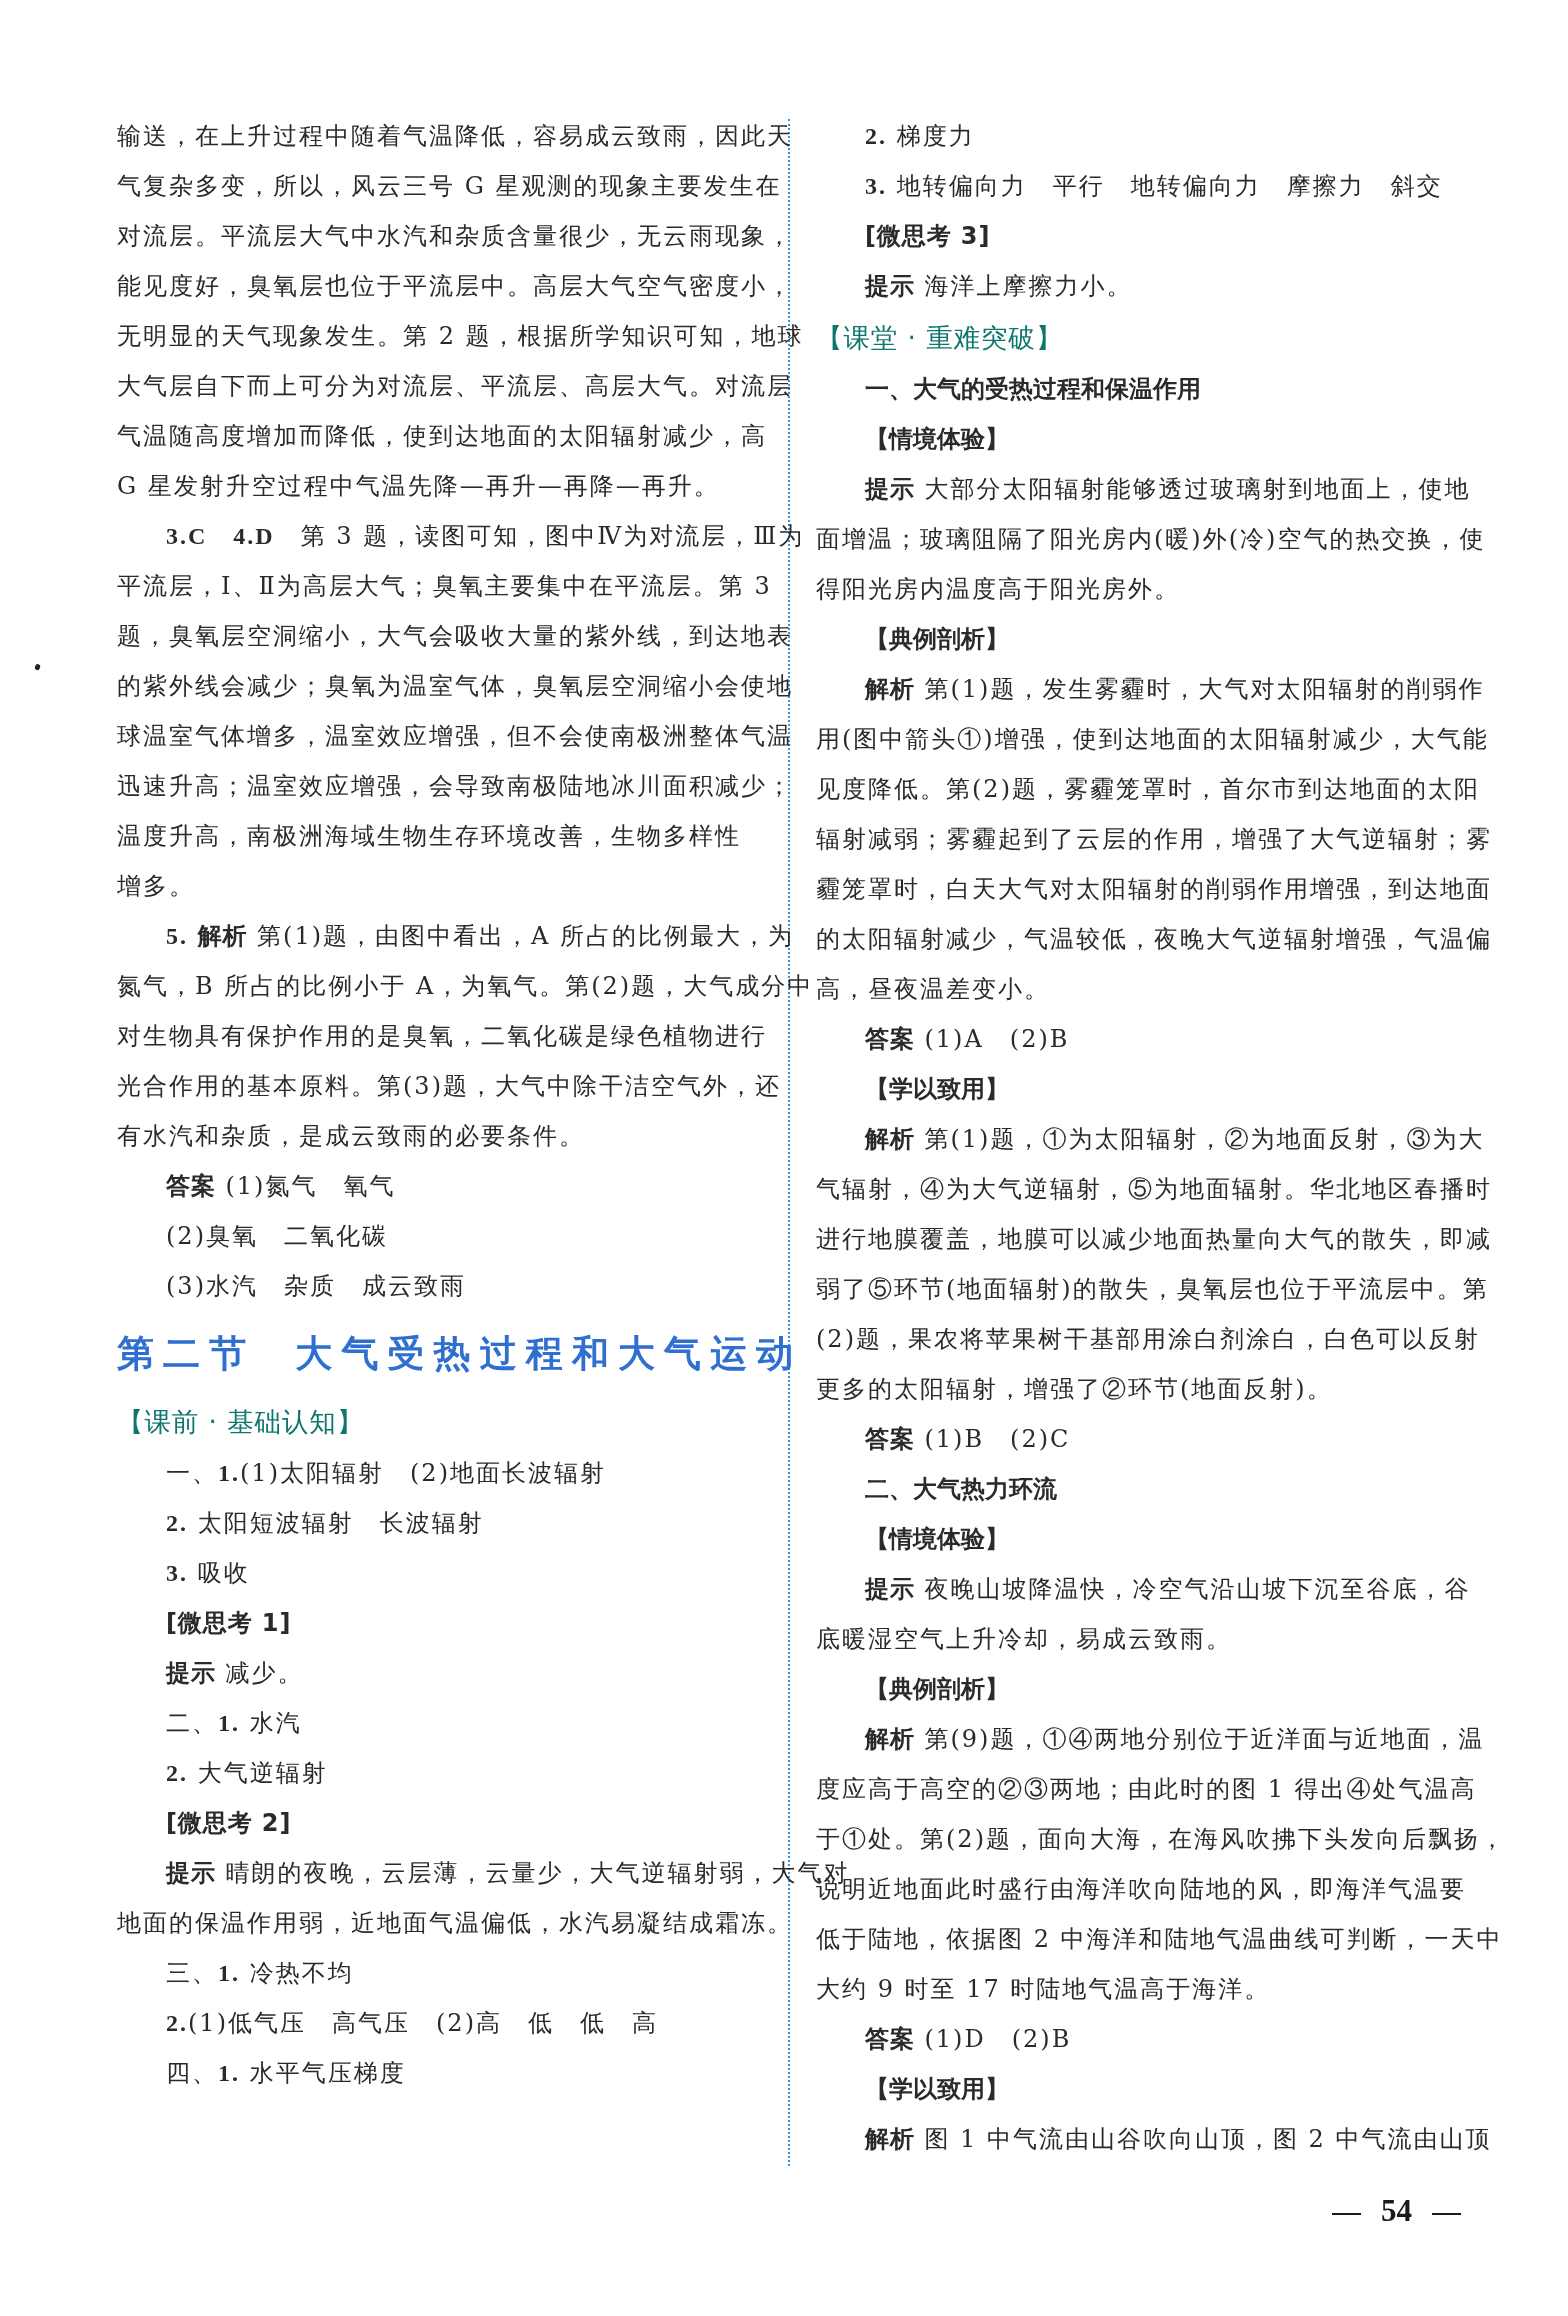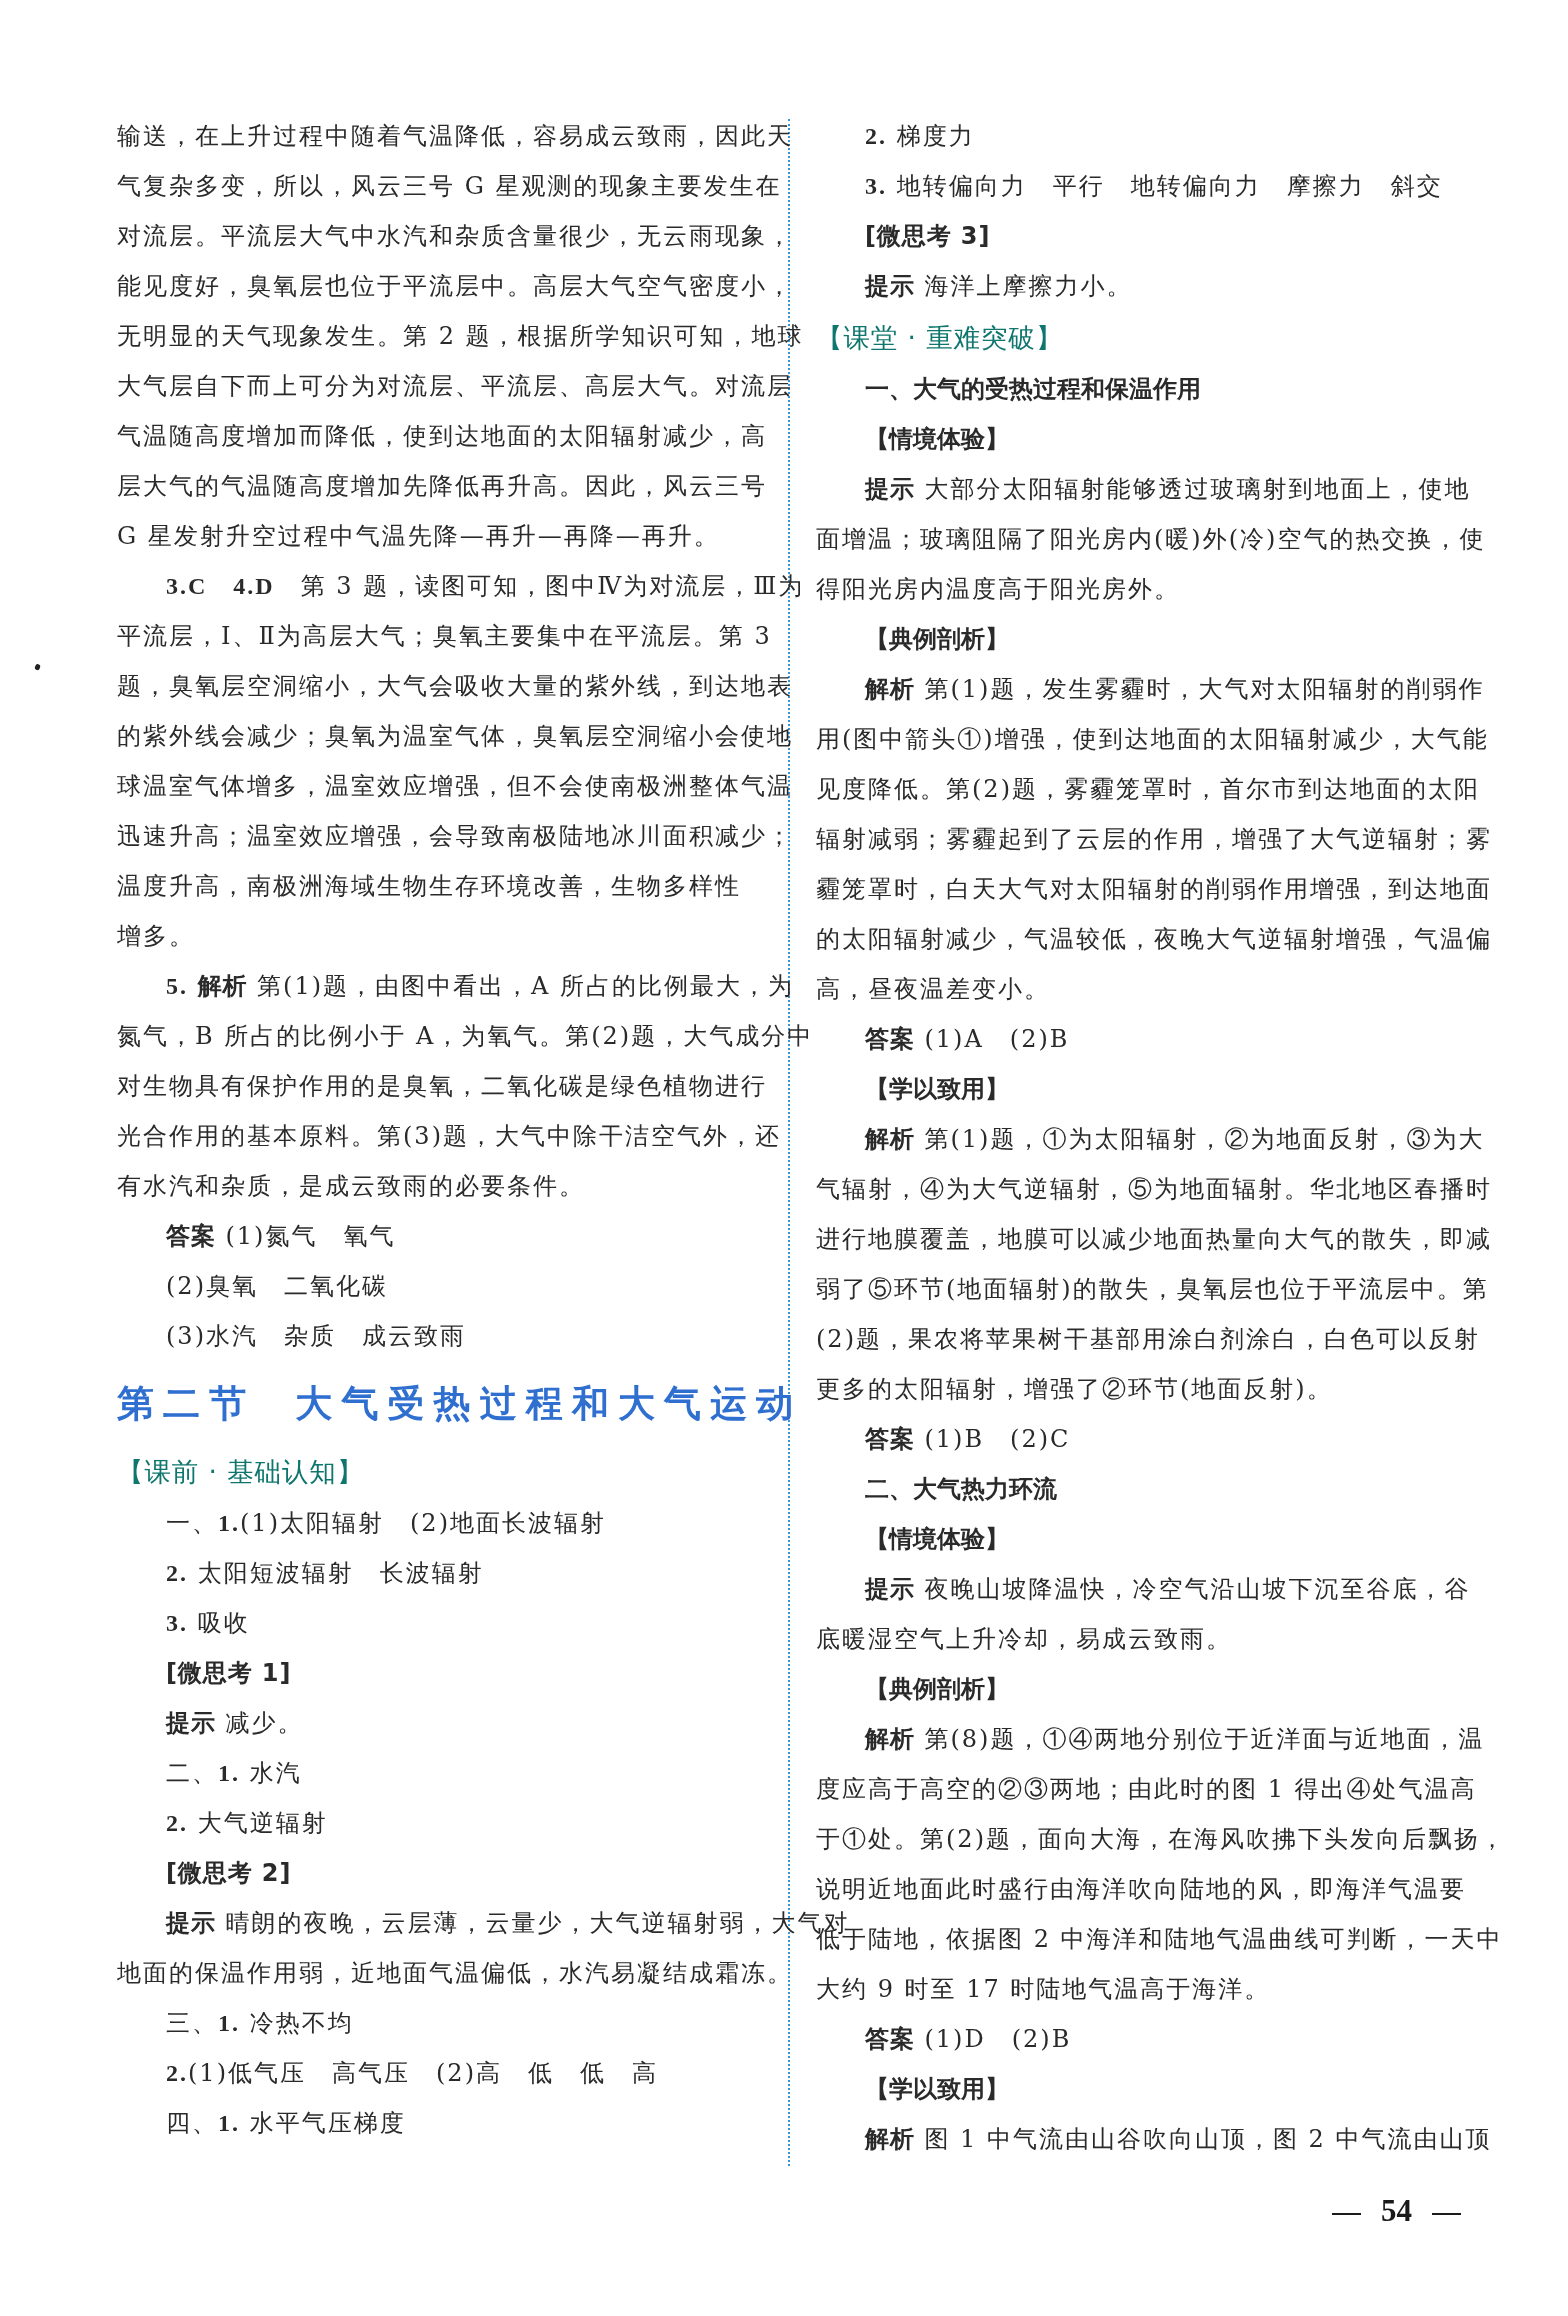--- a/index.html
+++ b/index.html
@@ -49,21 +49,20 @@
 
 <div class="col col-left">
   <div>
     <div class="line">输送，在上升过程中随着气温降低，容易成云致雨，因此天</div>
     <div class="line">气复杂多变，所以，风云三号 G 星观测的现象主要发生在</div>
     <div class="line">对流层。平流层大气中水汽和杂质含量很少，无云雨现象，</div>
     <div class="line">能见度好，臭氧层也位于平流层中。高层大气空气密度小，</div>
     <div class="line">无明显的天气现象发生。第 2 题，根据所学知识可知，地球</div>
     <div class="line">大气层自下而上可分为对流层、平流层、高层大气。对流层</div>
     <div class="line">气温随高度增加而降低，使到达地面的太阳辐射减少，高</div>
-    <div class="line">层大气的气温随高度增加先降低再升高。因此，风云三号</div>
     <div class="line">G 星发射升空过程中气温先降—再升—再降—再升。</div>
   </div>
 
   <div>
     <div class="line indent"><span class="num">3.C　4.D</span><span>　第 3 题，读图可知，图中Ⅳ为对流层，Ⅲ为</span></div>
     <div class="line">平流层，Ⅰ、Ⅱ为高层大气；臭氧主要集中在平流层。第 3</div>
     <div class="line">题，臭氧层空洞缩小，大气会吸收大量的紫外线，到达地表</div>
     <div class="line">的紫外线会减少；臭氧为温室气体，臭氧层空洞缩小会使地</div>
     <div class="line">球温室气体增多，温室效应增强，但不会使南极洲整体气温</div>
     <div class="line">迅速升高；温室效应增强，会导致南极陆地冰川面积减少；</div>
@@ -142,21 +141,21 @@
     <div class="line indent"><span class="b">答案</span><span> (1)B　(2)C</span></div>
   </div>
 
   <div>
     <div class="bold-head">二、大气热力环流</div>
     <div class="bold-head">【情境体验】</div>
     <div class="line indent"><span class="b">提示</span><span> 夜晚山坡降温快，冷空气沿山坡下沉至谷底，谷</span></div>
     <div class="line">底暖湿空气上升冷却，易成云致雨。</div>
 
     <div class="bold-head">【典例剖析】</div>
-    <div class="line indent"><span class="b">解析</span><span> 第(8)题，①④两地分别位于近洋面与近地面，温</span></div>
+    <div class="line indent"><span class="b">解析</span><span> 第(9)题，①④两地分别位于近洋面与近地面，温</span></div>
     <div class="line">度应高于高空的②③两地；由此时的图 1 得出④处气温高</div>
     <div class="line">于①处。第(2)题，面向大海，在海风吹拂下头发向后飘扬，</div>
     <div class="line">说明近地面此时盛行由海洋吹向陆地的风，即海洋气温要</div>
     <div class="line">低于陆地，依据图 2 中海洋和陆地气温曲线可判断，一天中</div>
     <div class="line">大约 9 时至 17 时陆地气温高于海洋。</div>
     <div class="line indent"><span class="b">答案</span><span> (1)D　(2)B</span></div>
 
     <div class="bold-head">【学以致用】</div>
     <div class="line indent"><span class="b">解析</span><span> 图 1 中气流由山谷吹向山顶，图 2 中气流由山顶</span></div>
   </div>

